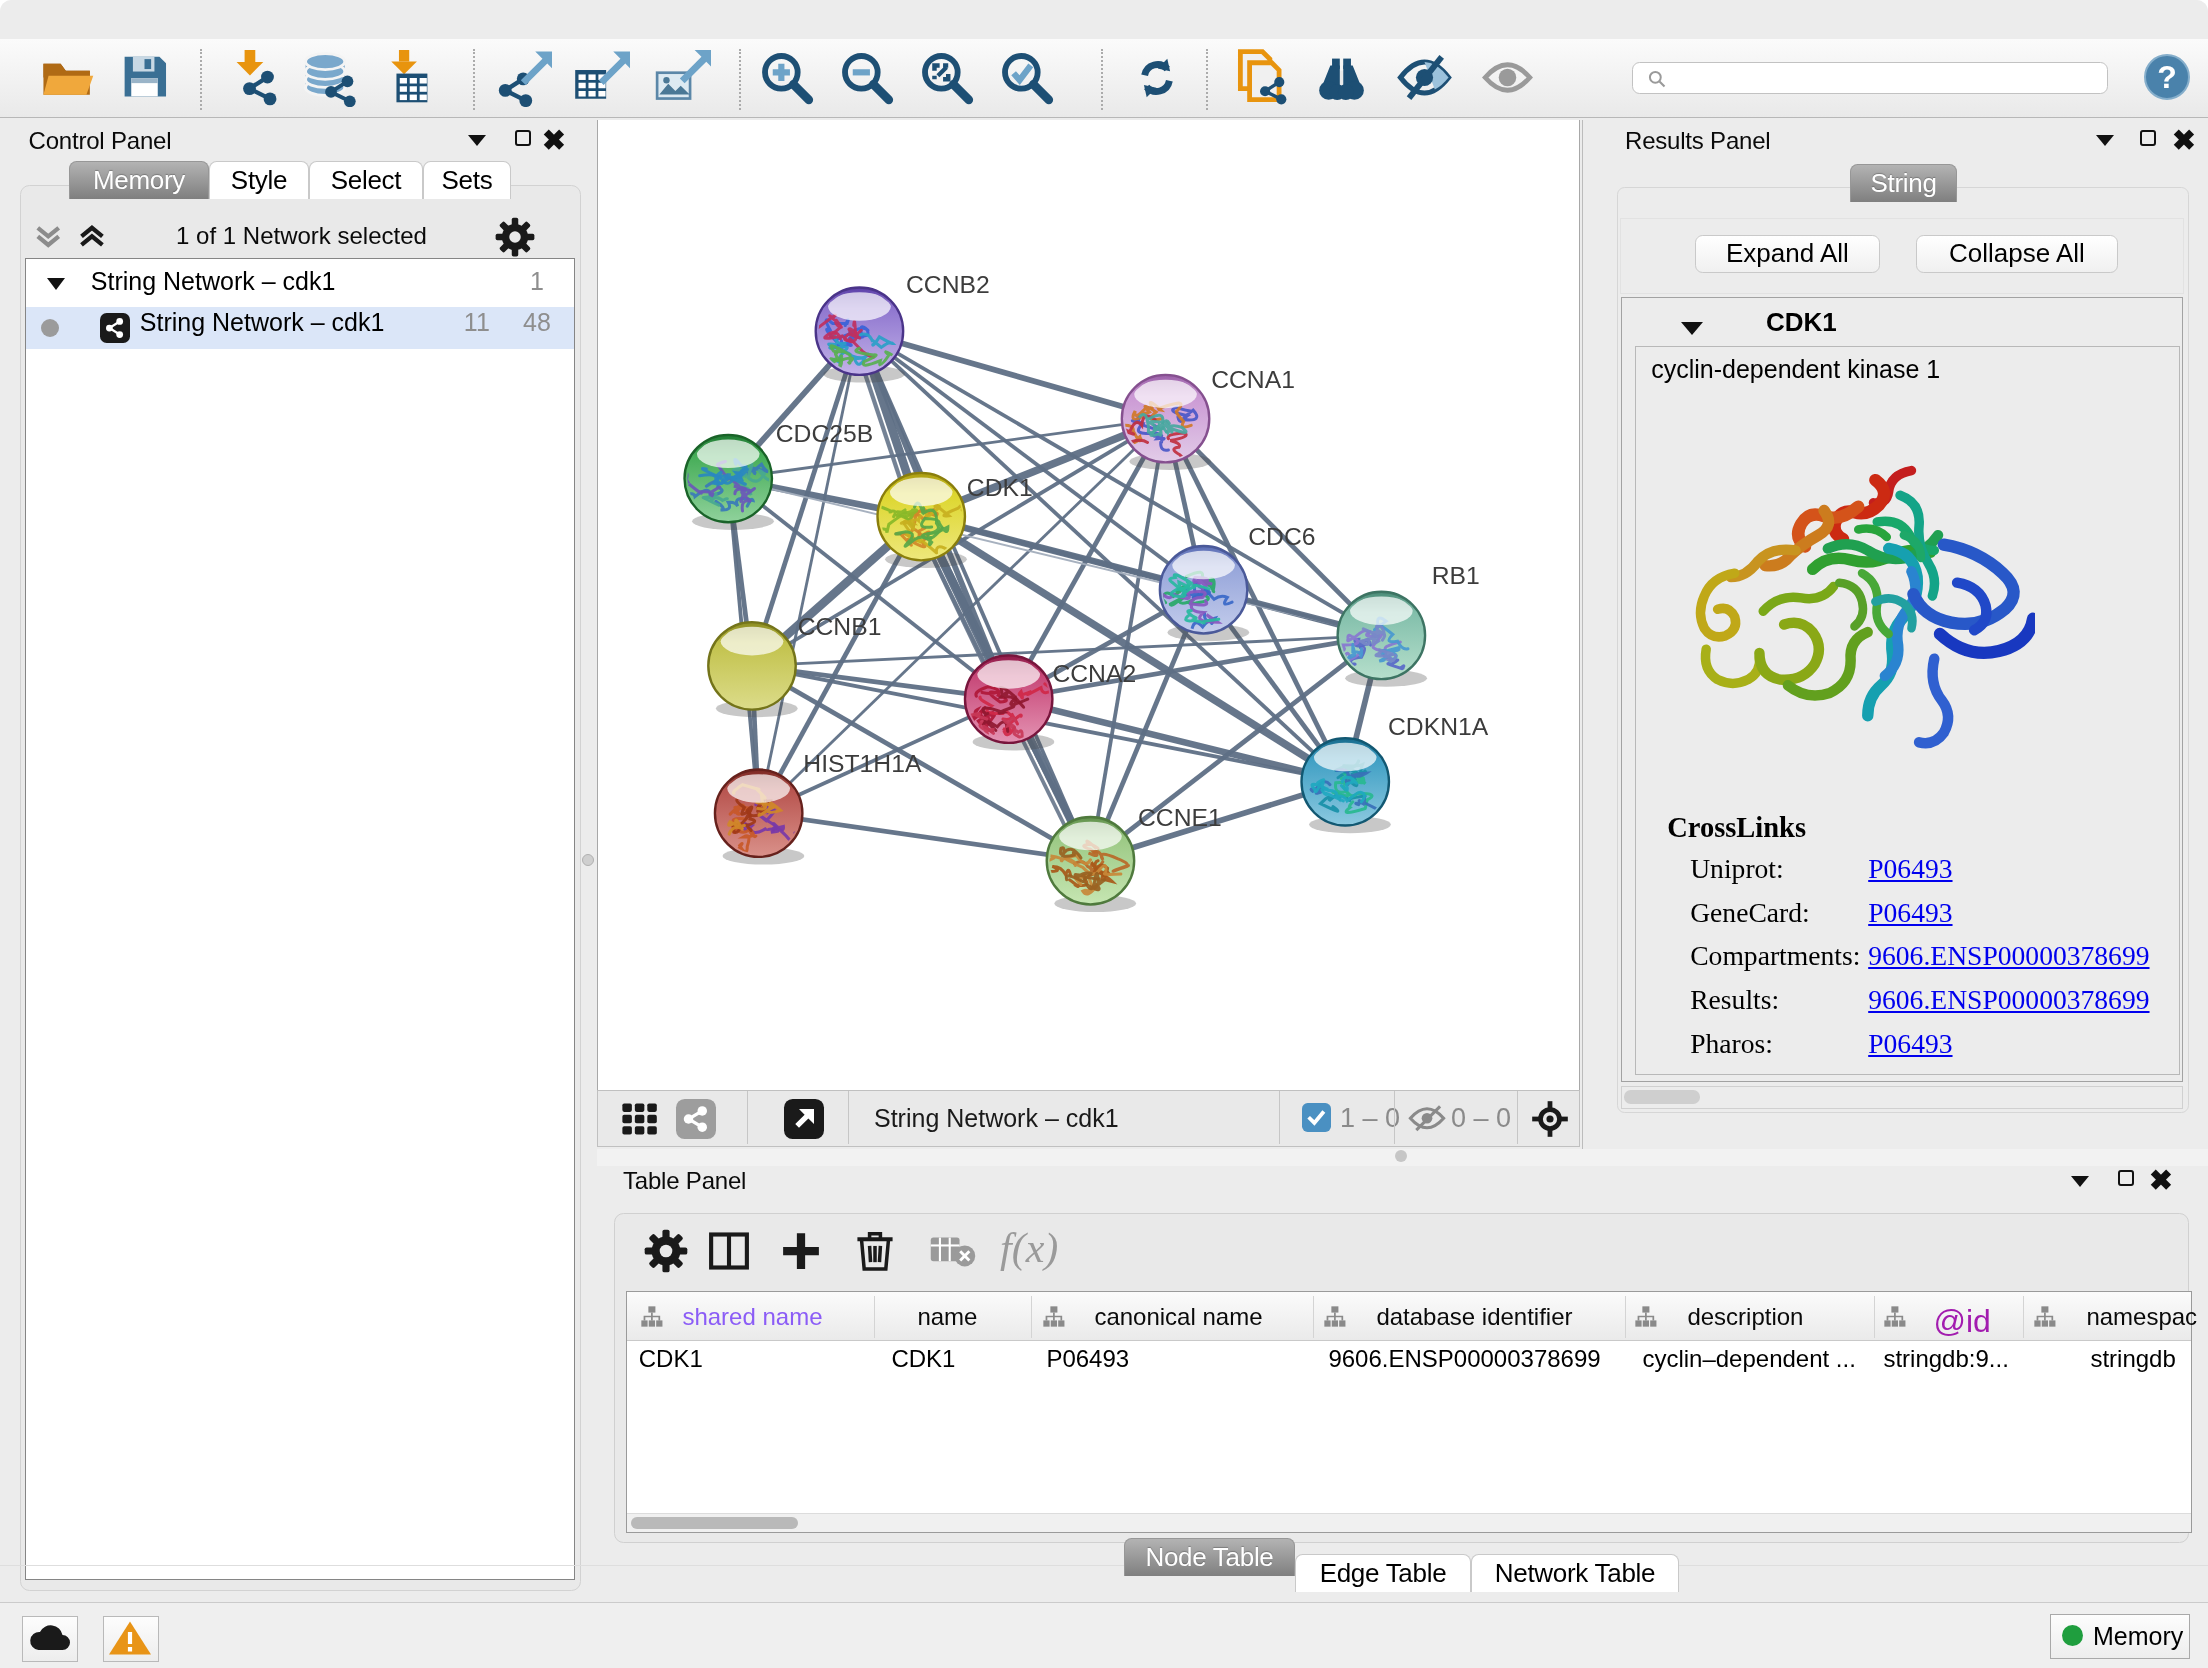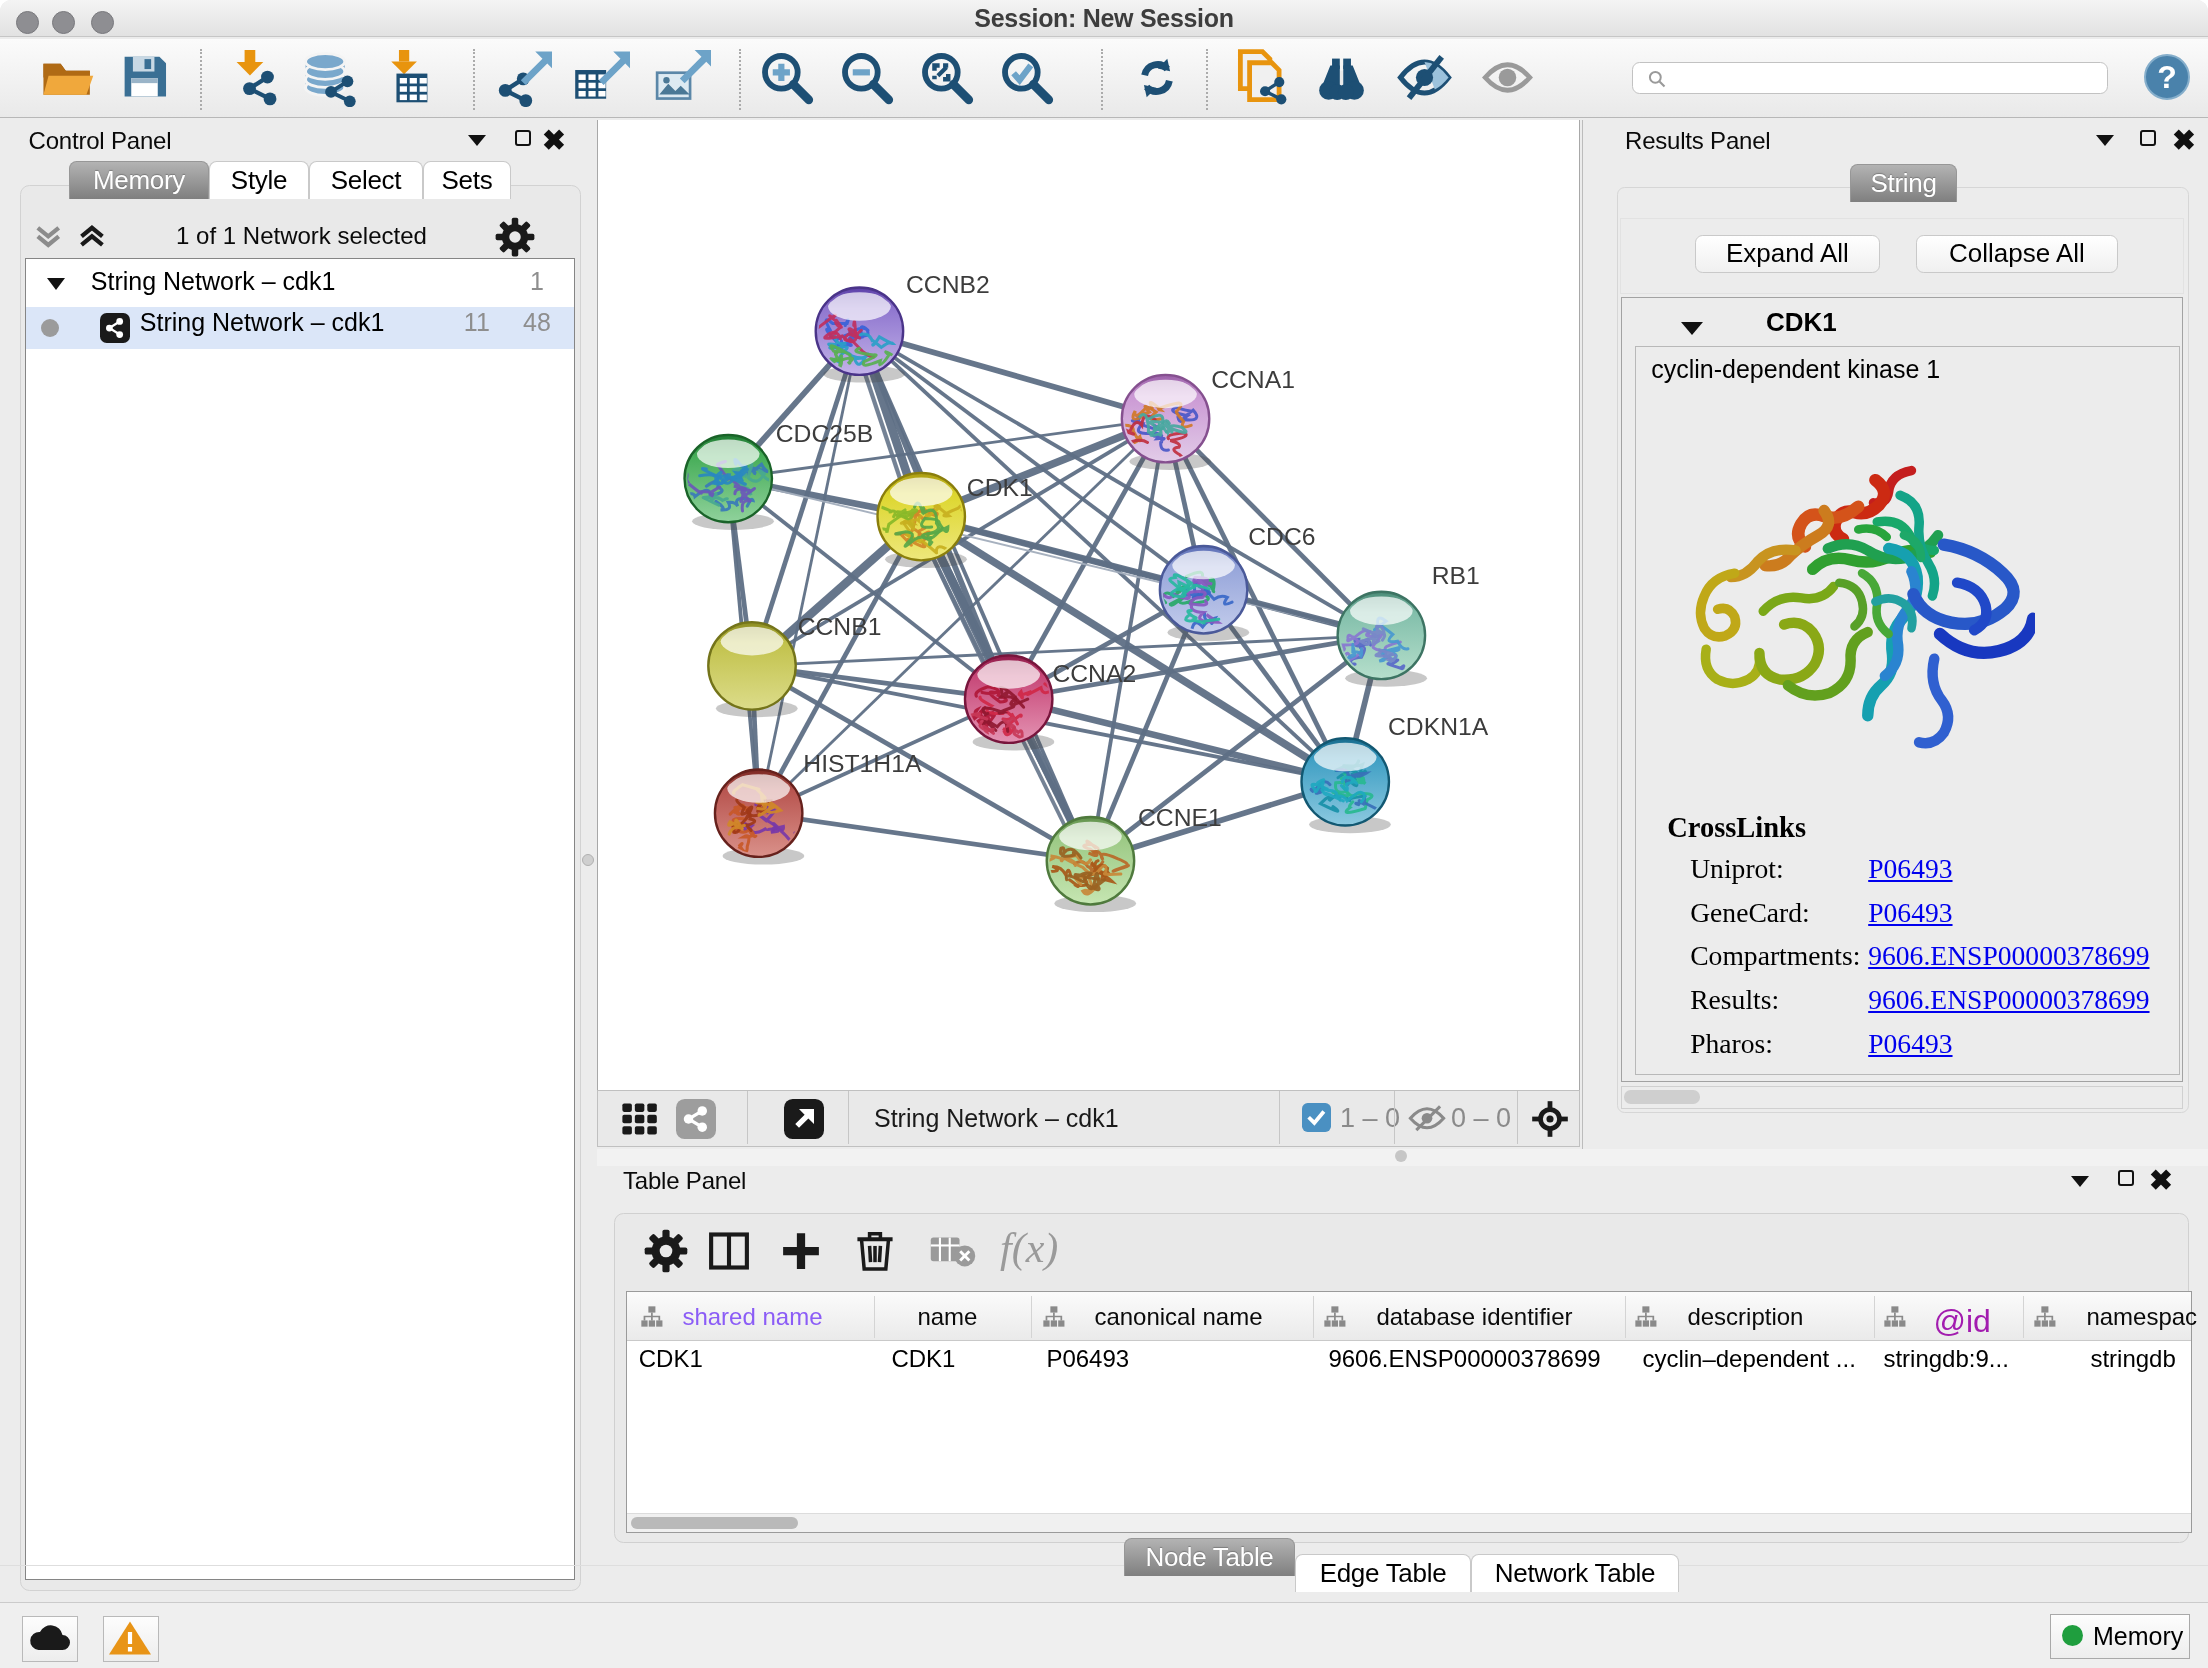--- a/index.html
+++ b/index.html
@@ -9,26 +9,20 @@
 .tl { position:absolute; top:10.5px; width:23px; height:23px; border-radius:50%; background:#8e8e92; border:1px solid #79797d; }
 #title { position:absolute; top:3.8px; left:0; width:100%; text-align:center; font-size:25px; font-weight:bold; color:#3d3d3d; letter-spacing:-0.3px; }
 #toolbar { position:absolute; left:0; top:39px; width:100%; height:79px; background:linear-gradient(#fbfbfb,#e9e9e9); border-bottom:1.9px solid #b7b7b7; }
 .tbsep { position:absolute; top:9.5px; height:61px; width:0; border-left:2.9px dotted #ababab; }
 .phead { font-size:24px; color:#0a0a0a; letter-spacing:-0.2px; }
 .tab { position:absolute; z-index:6; height:38px; background:#fff; border:1.9px solid #c9c9c9; border-bottom:none; border-radius:7.6px 7.6px 0 0; text-align:center; font-size:26px; color:#000; line-height:36px; letter-spacing:-0.3px; }
 .tabsel { background:linear-gradient(#b3b3b3,#7f7f7f); color:#fff; border-color:#979797; text-shadow:0 -1px 1px rgba(0,0,0,0.25); }
 a.lnk { color:#0000EE; }
 </style></head><body>
 <div id="win">
-<div id="titlebar">
-      <div class="tl" style="left:16px;"></div>
-      <div class="tl" style="left:52px;"></div>
-      <div class="tl" style="left:91px;"></div>
-      <div id="title">Session: New Session</div>
-    </div>
 <div id="toolbar">
       <svg class="abs" style="left:40px;top:10.5px;" width="55" height="55" viewBox="0 0 32 32" xmlns="http://www.w3.org/2000/svg">
         <path d="M2 8 h10 l3 4 h14 v4 h-27 z" fill="#a05c10"></path>
         <path d="M2 8 v18 h27 v-14 h-14 l-3 -4 z" fill="#b06a14"></path>
         <path d="M5 15 h26 l-4 11 h-25 z" fill="#f0a83c"></path>
       </svg>
       <svg class="abs" style="left:118px;top:10.5px;" width="53" height="53" viewBox="0 0 32 32" xmlns="http://www.w3.org/2000/svg">
         <path d="M4 4 h21 l4 4 v20 h-25 z" fill="#3a6f94"></path>
         <rect x="9" y="4" width="13" height="9" fill="#c8d8e4"></rect>
         <rect x="16" y="5.5" width="4" height="6" fill="#3a6f94"></rect>

